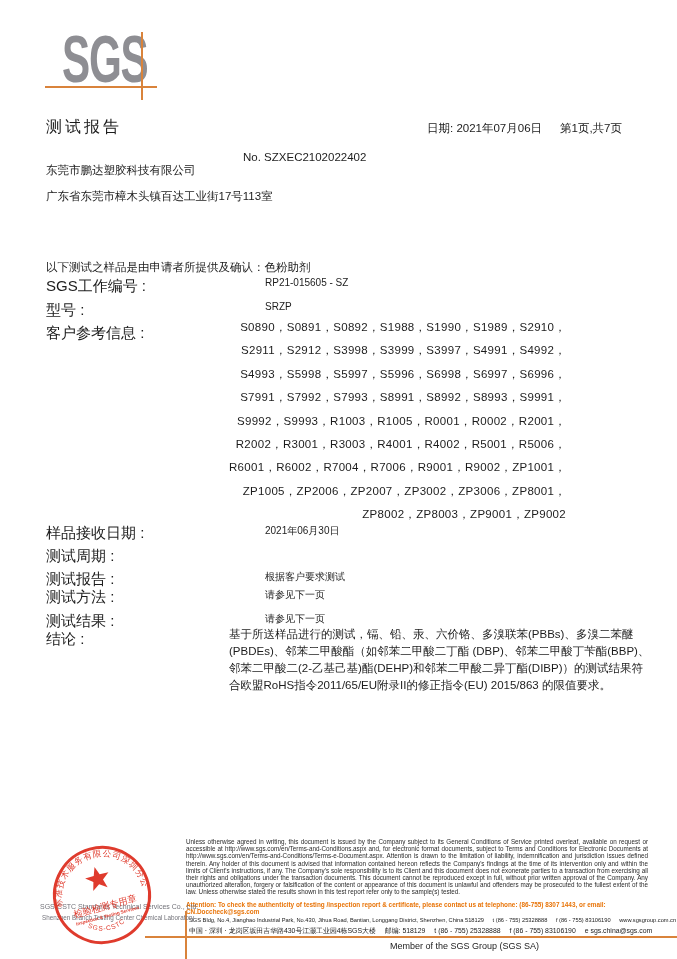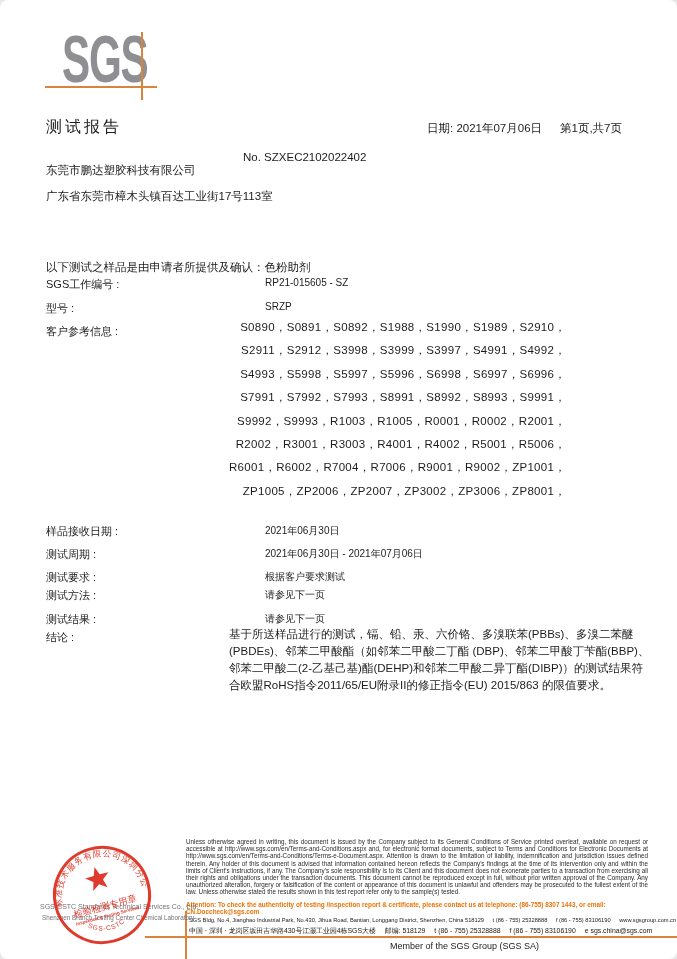--- a/index.html
+++ b/index.html
@@ -1,38 +1,38 @@
 <!DOCTYPE html>
 <html><head>
 <meta charset="utf-8">
 <style>
   html,body { margin:0; padding:0; background:#e8e8e8; }
   .page {
     position:relative; width:677px; height:959px; margin:0 auto;
     background:#ffffff; overflow:hidden;
-    font-family:"Liberation Sans","DejaVu Sans",sans-serif; color:#1c1c1c;border-radius:8px;
+    font-family:"Liberation Sans","DejaVu Sans",sans-serif; color:#1c1c1c;
   }
   .abs { position:absolute; }
 
   
   .logo-text { left:62px; top:26px; font-size:66px; font-weight:800; line-height:1;
                color:#8e8e93; transform:scaleX(0.64); transform-origin:left top; letter-spacing:-2px; }
   .logo-hline { left:45px; top:86px; width:112px; height:2px; background:#d9833b; }
   .logo-vline { left:141px; top:32px; width:2px; height:68px; background:#d9833b; }
 
   .report-title { left:46px; top:117px; font-size:16px; font-weight:normal; letter-spacing:3px; }
   .report-no    { left:243px; top:121px; font-size:11.5px;margin-top:30px; }
   .report-date  { left:427px; top:121px; font-size:11.5px; }
   .report-page  { left:560px; top:121px; font-size:11.5px; }
 
   .company-name    { left:46px; top:163px; font-size:11.5px; }
   .company-address { left:46px; top:189px; font-size:11.5px; }
   .statement       { left:46px; top:260px; font-size:11.5px; }
 
-  .row-label { position:absolute; left:46px;  font-size:11px; }
+  .row-label { position:absolute; left:46px;  font-size:15px; }
   .row-value { position:absolute; left:229px; font-size:10px;padding-left:36px; }
 
   .ref-lines { left:229px; top:316px; font-size:11.5px; letter-spacing:0.3px;text-align:right; }
   .ref-lines div { height:23.4px; line-height:23.4px; }
 
   .conclusion-value { left:229px; top:626px; width:421px; font-size:11.5px; line-height:17px; }
 
   
   .legal { left:186px; top:838px; width:462px; font-size:6.3px; line-height:7.2px;
            color:#2a2a2a; text-align:justify; }
@@ -79,29 +79,29 @@
   <div class="row-label" style="top:324px">客户参考信息 :</div>
   <div class="abs ref-lines">
     <div>S0890，S0891，S0892，S1988，S1990，S1989，S2910，</div>
     <div>S2911，S2912，S3998，S3999，S3997，S4991，S4992，</div>
     <div>S4993，S5998，S5997，S5996，S6998，S6997，S6996，</div>
     <div>S7991，S7992，S7993，S8991，S8992，S8993，S9991，</div>
     <div>S9992，S9993，R1003，R1005，R0001，R0002，R2001，</div>
     <div>R2002，R3001，R3003，R4001，R4002，R5001，R5006，</div>
     <div>R6001，R6002，R7004，R7006，R9001，R9002，ZP1001，</div>
     <div>ZP1005，ZP2006，ZP2007，ZP3002，ZP3006，ZP8001，</div>
+    <div>ZP8002，ZP8003，ZP9001，ZP9002</div>
   </div>
 
   <div class="row-label" style="top:524px">样品接收日期 :</div>
   <div class="row-value" style="top:524px">2021年06月30日</div>
 
   <div class="row-label" style="top:547px">测试周期 :</div>
-  <div class="row-value" style="top:547px">2021年06月30日 - 2021年07月06日</div>
 
-  <div class="row-label" style="top:570px">测试要求 :</div>
+  <div class="row-label" style="top:570px">测试报告 :</div>
   <div class="row-value" style="top:570px">根据客户要求测试</div>
 
   <div class="row-label" style="top:588px">测试方法 :</div>
   <div class="row-value" style="top:588px">请参见下一页</div>
 
   <div class="row-label" style="top:612px">测试结果 :</div>
   <div class="row-value" style="top:612px">请参见下一页</div>
 
   <div class="row-label" style="top:630px">结论 :</div>
   <div class="abs conclusion-value">基于所送样品进行的测试，镉、铅、汞、六价铬、多溴联苯(PBBs)、多溴二苯醚(PBDEs)、邻苯二甲酸酯（如邻苯二甲酸二丁酯 (DBP)、邻苯二甲酸丁苄酯(BBP)、邻苯二甲酸二(2-乙基己基)酯(DEHP)和邻苯二甲酸二异丁酯(DIBP)）的测试结果符合欧盟RoHS指令2011/65/EU附录II的修正指令(EU) 2015/863 的限值要求。</div>

